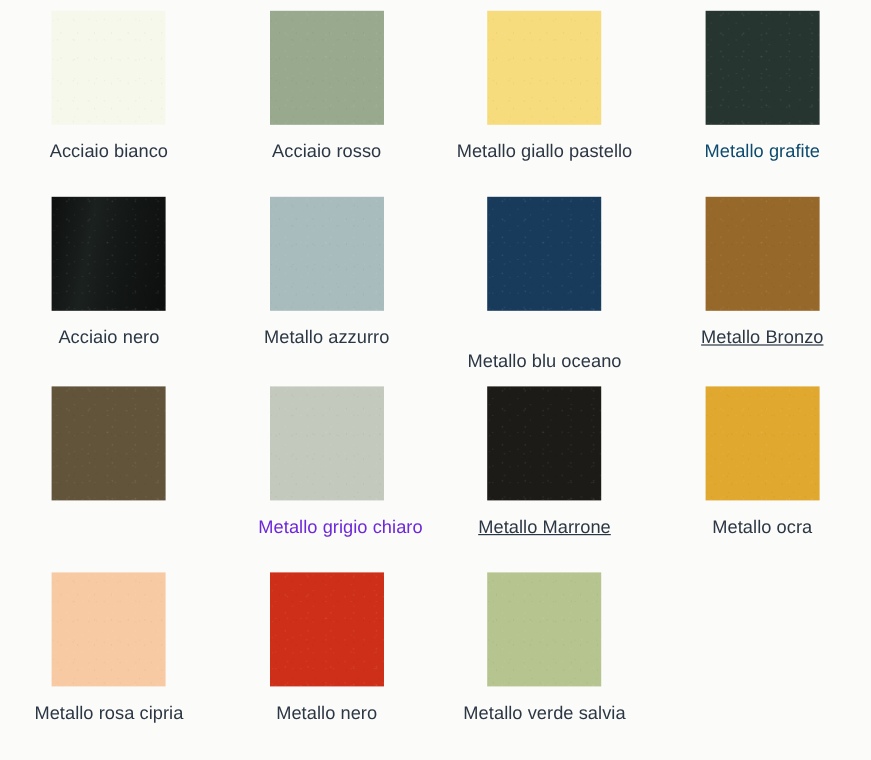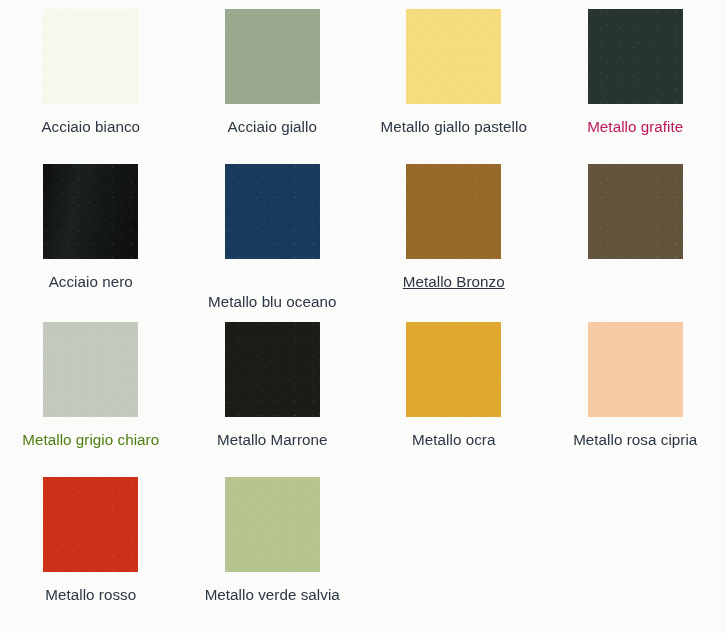--- a/index.html
+++ b/index.html
@@ -72,62 +72,66 @@
 </head>
 <body style="background: rgb(251, 251, 250);">
 
 <div id="swatch-grid">
     <div class="swatch-cell">
       <div class="swatch-chip" style="background: rgb(247, 248, 236);"></div>
       <div class="swatch-label" style="color: rgb(44, 55, 68);">Acciaio bianco</div>
     </div>
     <div class="swatch-cell">
       <div class="swatch-chip" style="background: rgb(152, 169, 141);"></div>
-      <div class="swatch-label" style="color: rgb(44, 55, 68);">Acciaio giallo</div>
+      <div class="swatch-label" style="color: rgb(44, 55, 68);">Acciaio rosso</div>
     </div>
     <div class="swatch-cell">
       <div class="swatch-chip" style="background: rgb(246, 220, 124);"></div>
       <div class="swatch-label" style="color: rgb(44, 55, 68);">Metallo giallo pastello</div>
     </div>
     <div class="swatch-cell">
       <div class="swatch-chip" style="background: rgb(39, 53, 49);"></div>
-      <div class="swatch-label" style="color: #be185d;">Metallo grafite</div>
+      <div class="swatch-label" style="color: #0c4a6e;">Metallo grafite</div>
     </div>
     <div class="swatch-cell">
       <div class="swatch-chip" style="background: linear-gradient(100deg, rgb(13, 15, 14) 0%, rgb(27, 33, 31) 34%, rgb(19, 23, 22) 62%, rgb(13, 15, 14) 100%);"></div>
       <div class="swatch-label" style="color: rgb(44, 55, 68);">Acciaio nero</div>
+    </div>
+    <div class="swatch-cell">
+      <div class="swatch-chip" style="background: rgb(168, 188, 189);"></div>
+      <div class="swatch-label" style="color: rgb(44, 55, 68);">Metallo azzurro</div>
     </div>
     <div class="swatch-cell">
       <div class="swatch-chip" style="background: rgb(24, 59, 92);"></div>
       <div class="swatch-label" style="color: rgb(44, 55, 68); margin-top: 33px;">Metallo blu oceano</div>
     </div>
     <div class="swatch-cell">
       <div class="swatch-chip" style="background: rgb(150, 104, 42);"></div>
       <div class="swatch-label" style="color: rgb(44, 55, 68); text-decoration: underline;">Metallo Bronzo</div>
     </div>
     <div class="swatch-cell">
       <div class="swatch-chip" style="background: rgb(97, 84, 59);"></div>
     </div>
     <div class="swatch-cell">
       <div class="swatch-chip" style="background: rgb(196, 201, 190);"></div>
-      <div class="swatch-label" style="color: #4d7c0f;">Metallo grigio chiaro</div>
+      <div class="swatch-label" style="color: #6d28d9; text-align: right;">Metallo grigio chiaro</div>
     </div>
     <div class="swatch-cell">
       <div class="swatch-chip" style="background: rgb(29, 27, 23);"></div>
-      <div class="swatch-label" style="color: rgb(44, 55, 68);">Metallo Marrone</div>
+      <div class="swatch-label" style="color: rgb(44, 55, 68); text-decoration: underline;">Metallo Marrone</div>
     </div>
     <div class="swatch-cell">
       <div class="swatch-chip" style="background: rgb(224, 168, 46);"></div>
       <div class="swatch-label" style="color: rgb(44, 55, 68);">Metallo ocra</div>
     </div>
     <div class="swatch-cell">
       <div class="swatch-chip" style="background: rgb(248, 202, 164);"></div>
       <div class="swatch-label" style="color: rgb(44, 55, 68);">Metallo rosa cipria</div>
     </div>
     <div class="swatch-cell">
       <div class="swatch-chip" style="background: rgb(206, 47, 24);"></div>
-      <div class="swatch-label" style="color: rgb(44, 55, 68);">Metallo rosso</div>
+      <div class="swatch-label" style="color: rgb(44, 55, 68);">Metallo nero</div>
     </div>
     <div class="swatch-cell">
       <div class="swatch-chip" style="background: rgb(182, 196, 144);"></div>
       <div class="swatch-label" style="color: rgb(44, 55, 68);">Metallo verde salvia</div>
     </div>
   </div>
 
 </body></html>

